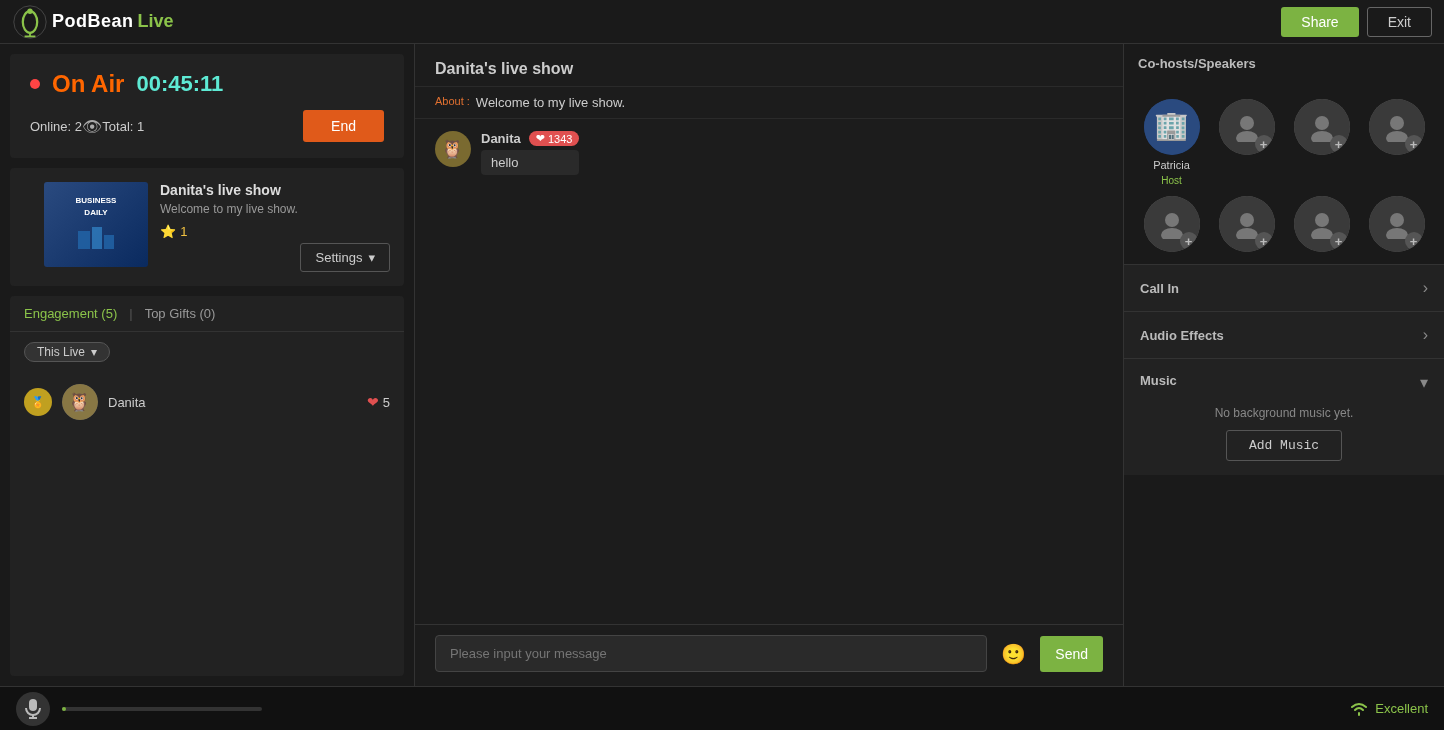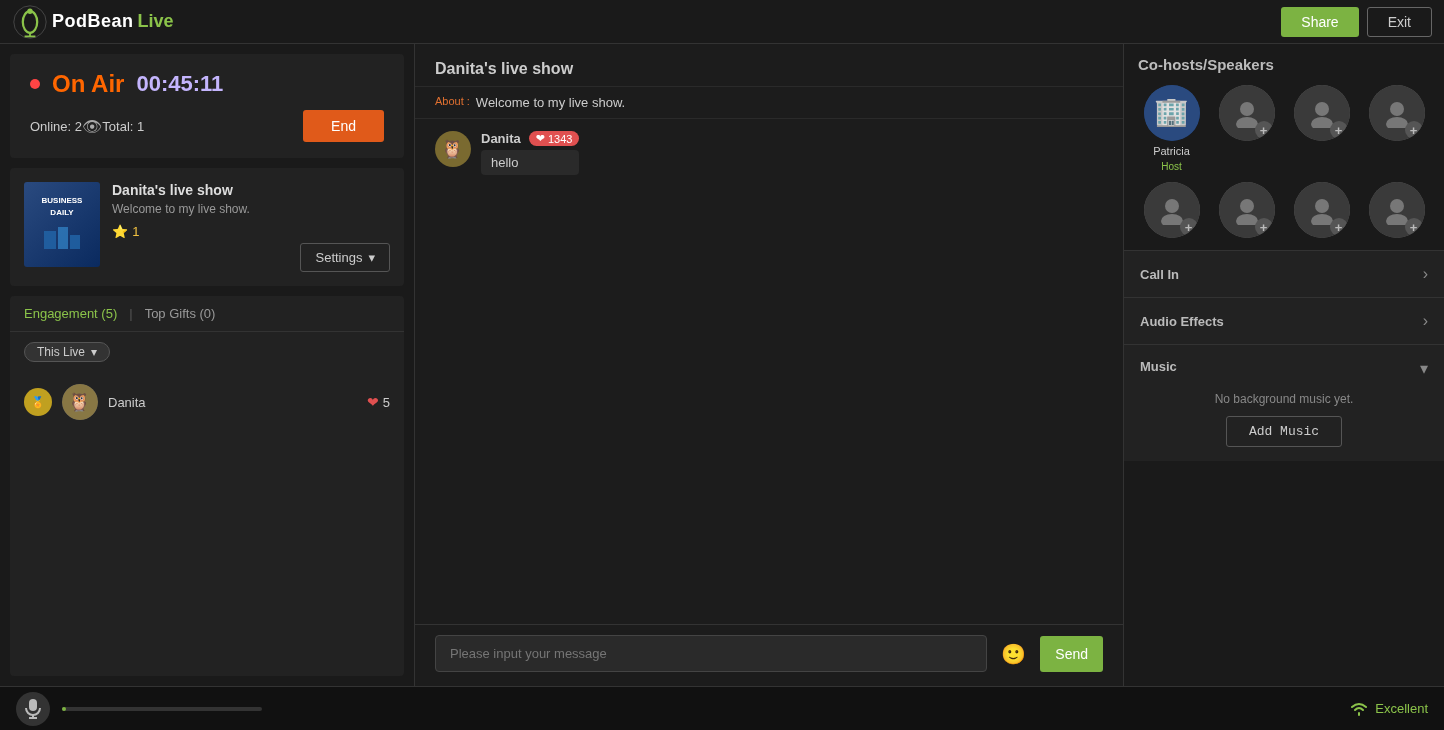--- a/index.html
+++ b/index.html
@@ -105,21 +105,21 @@
       background: #ff4444;
       border-radius: 50%;
       display: inline-block;
     }
     .on-air-label {
       color: #ff6600;
       font-size: 24px;
       font-weight: bold;
     }
     .on-air-timer {
-      color: #c4b5fd;
+      color: #5eead4;
       font-size: 22px;
       font-weight: bold;
     }
     .stats-text {
       color: #ccc;
       font-size: 13px;
     }
     .eye-icon {
       color: #aaa;
       font-size: 16px;
@@ -138,29 +138,30 @@
     
     .show-info-section {
       background: #222;
       margin: 0 10px 10px 10px;
       padding: 14px;
       border-radius: 4px;
       display: flex;
       gap: 12px;
     }
     .show-thumbnail {
-      width: 76px;
+      width: 104px;
       height: 85px;
       background: #444;
       border-radius: 3px;
       overflow: hidden;
       flex-shrink: 0;
       display: flex;
       align-items: center;
       justify-content: center;
+      margin-left: 20px;
     }
     .show-thumbnail-inner {
       width: 100%;
       height: 100%;
       background: linear-gradient(135deg, #2a4a7f 0%, #1a3a6f 50%, #0a2a5f 100%);
       display: flex;
       flex-direction: column;
       align-items: center;
       justify-content: center;
       padding: 6px;
@@ -432,23 +433,23 @@
       flex-direction: column;
       flex-shrink: 0;
       overflow-y: auto;
     }
     .co-hosts-section {
       padding: 12px 14px;
       border-bottom: 1px solid #333;
     }
     .section-title {
       color: #bbb;
-      font-size: 15px;
-      font-weight: bold;
-      margin-bottom: 12px;
+      font-size: 13px;
+      font-weight: bold;
+      margin-bottom: 28px;
     }
     .hosts-grid {
       display: grid;
       grid-template-columns: repeat(4, 1fr);
       gap: 8px;
       margin-bottom: 10px;
     }
     .host-item {
       display: flex;
       flex-direction: column;

